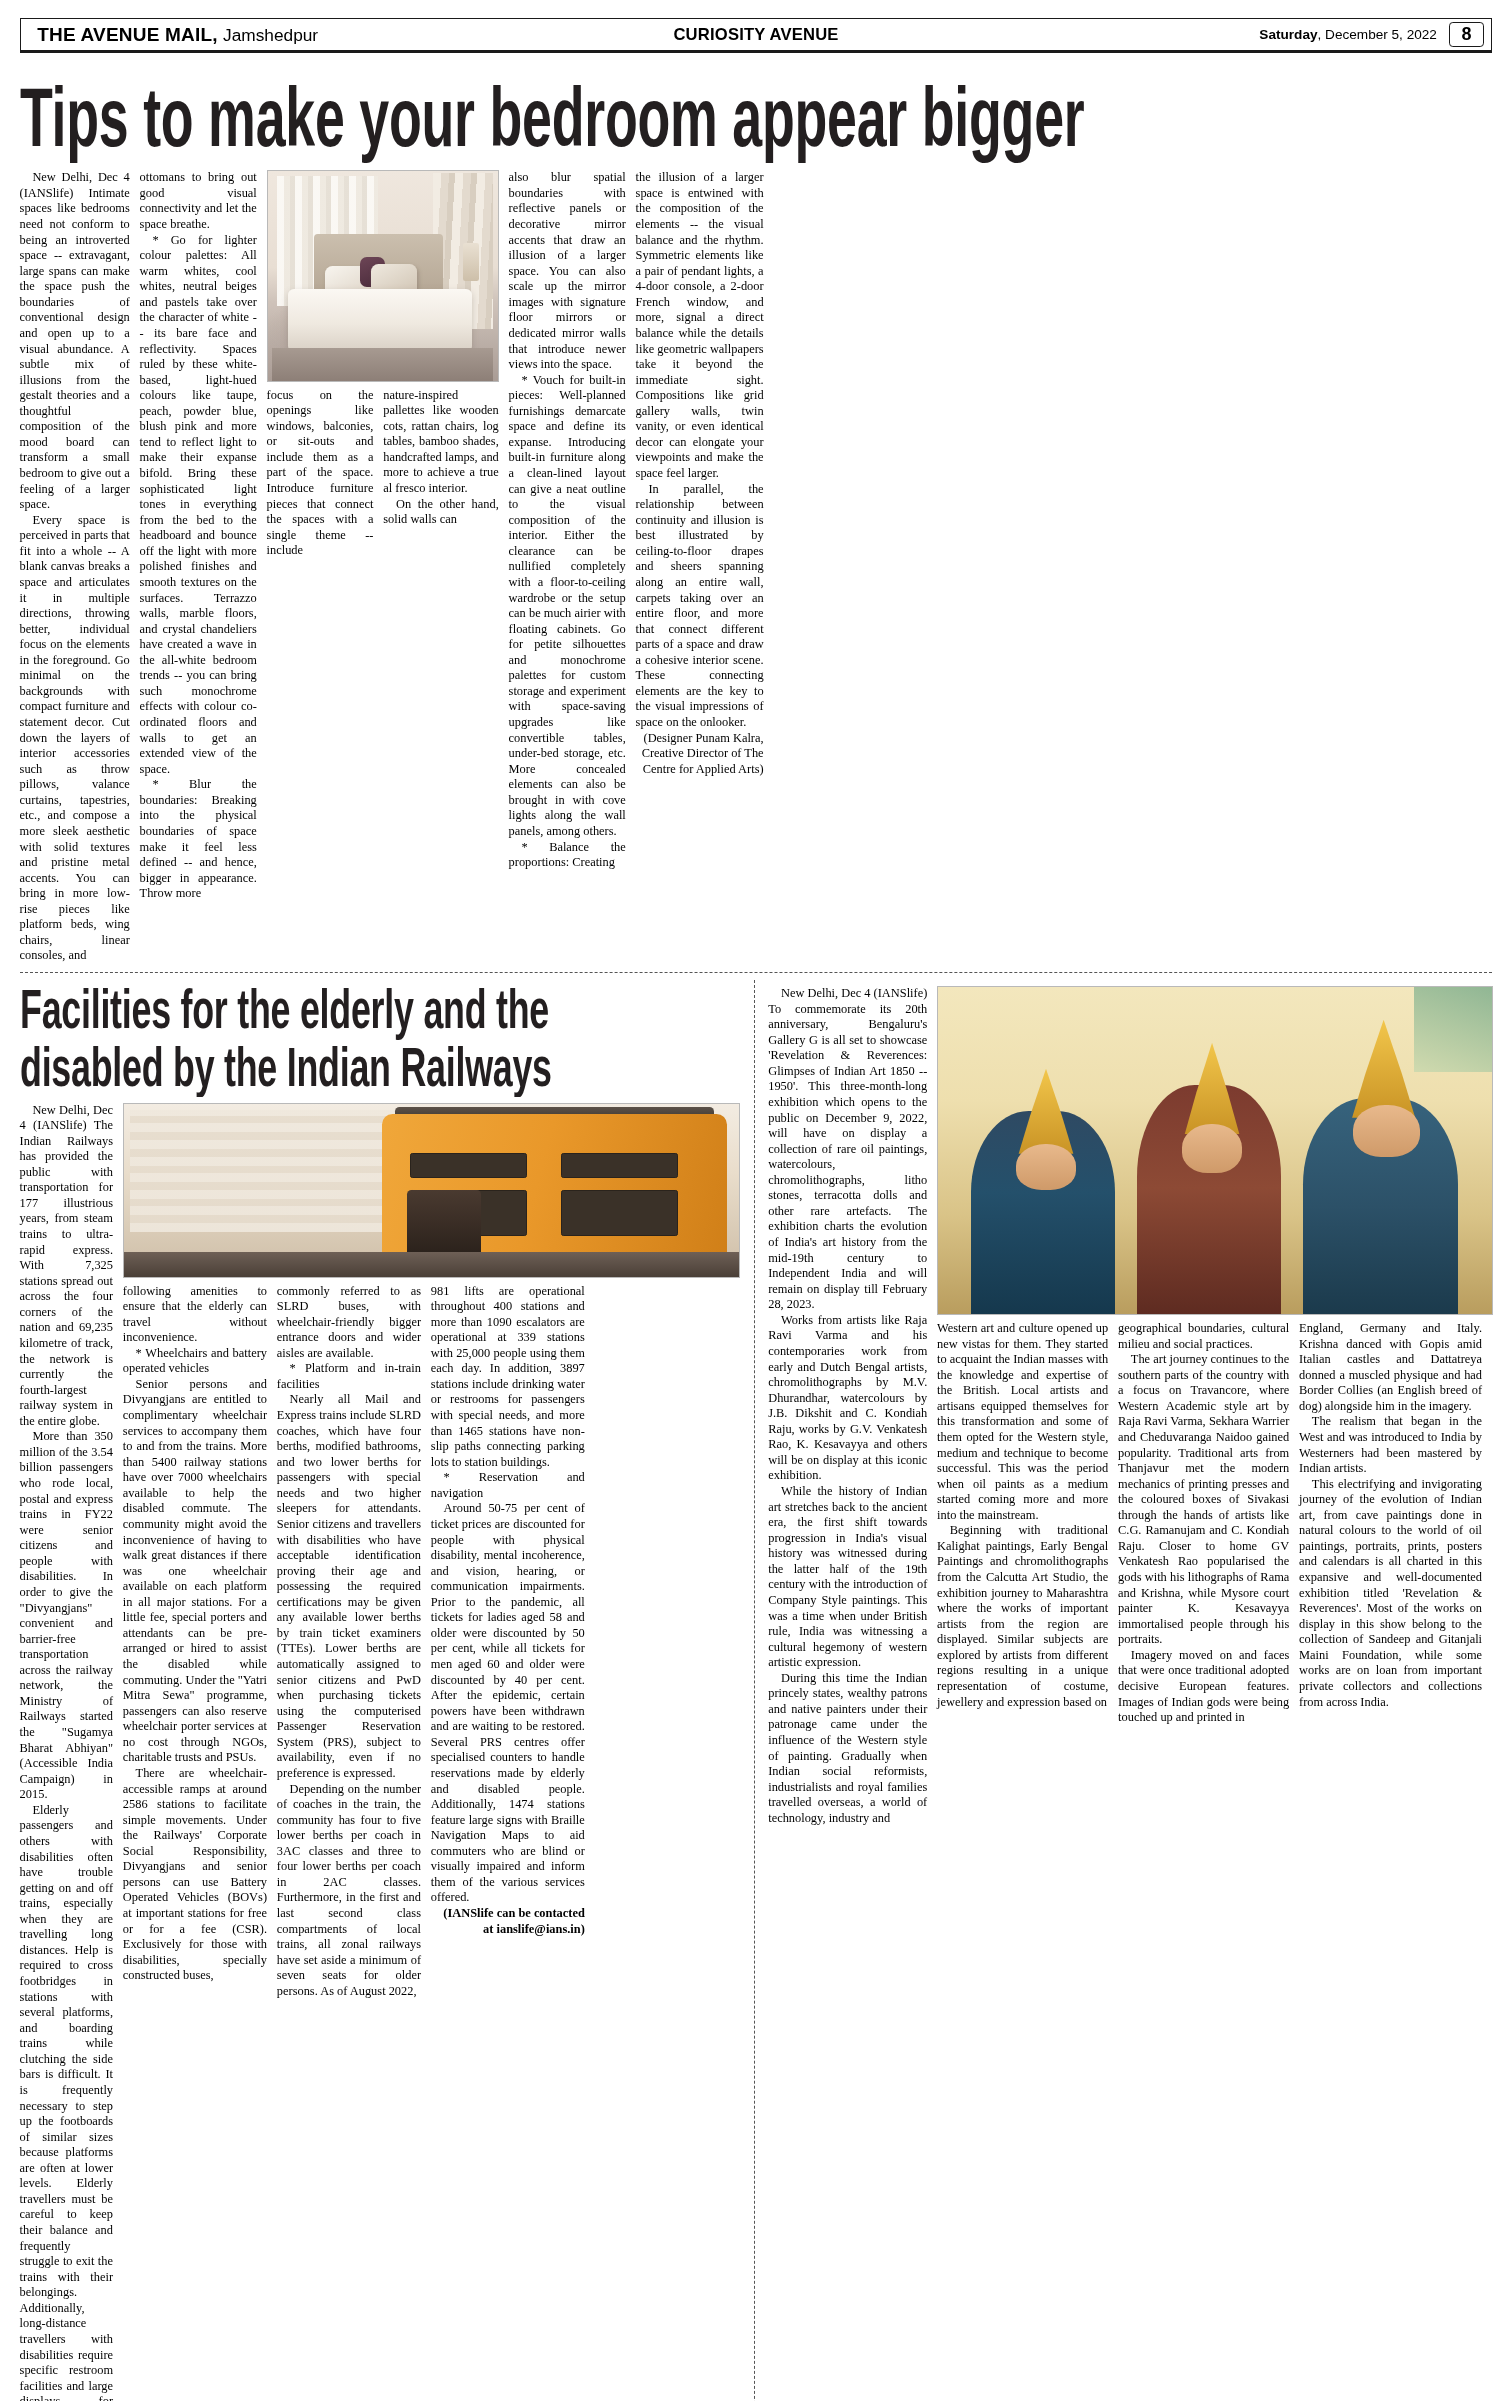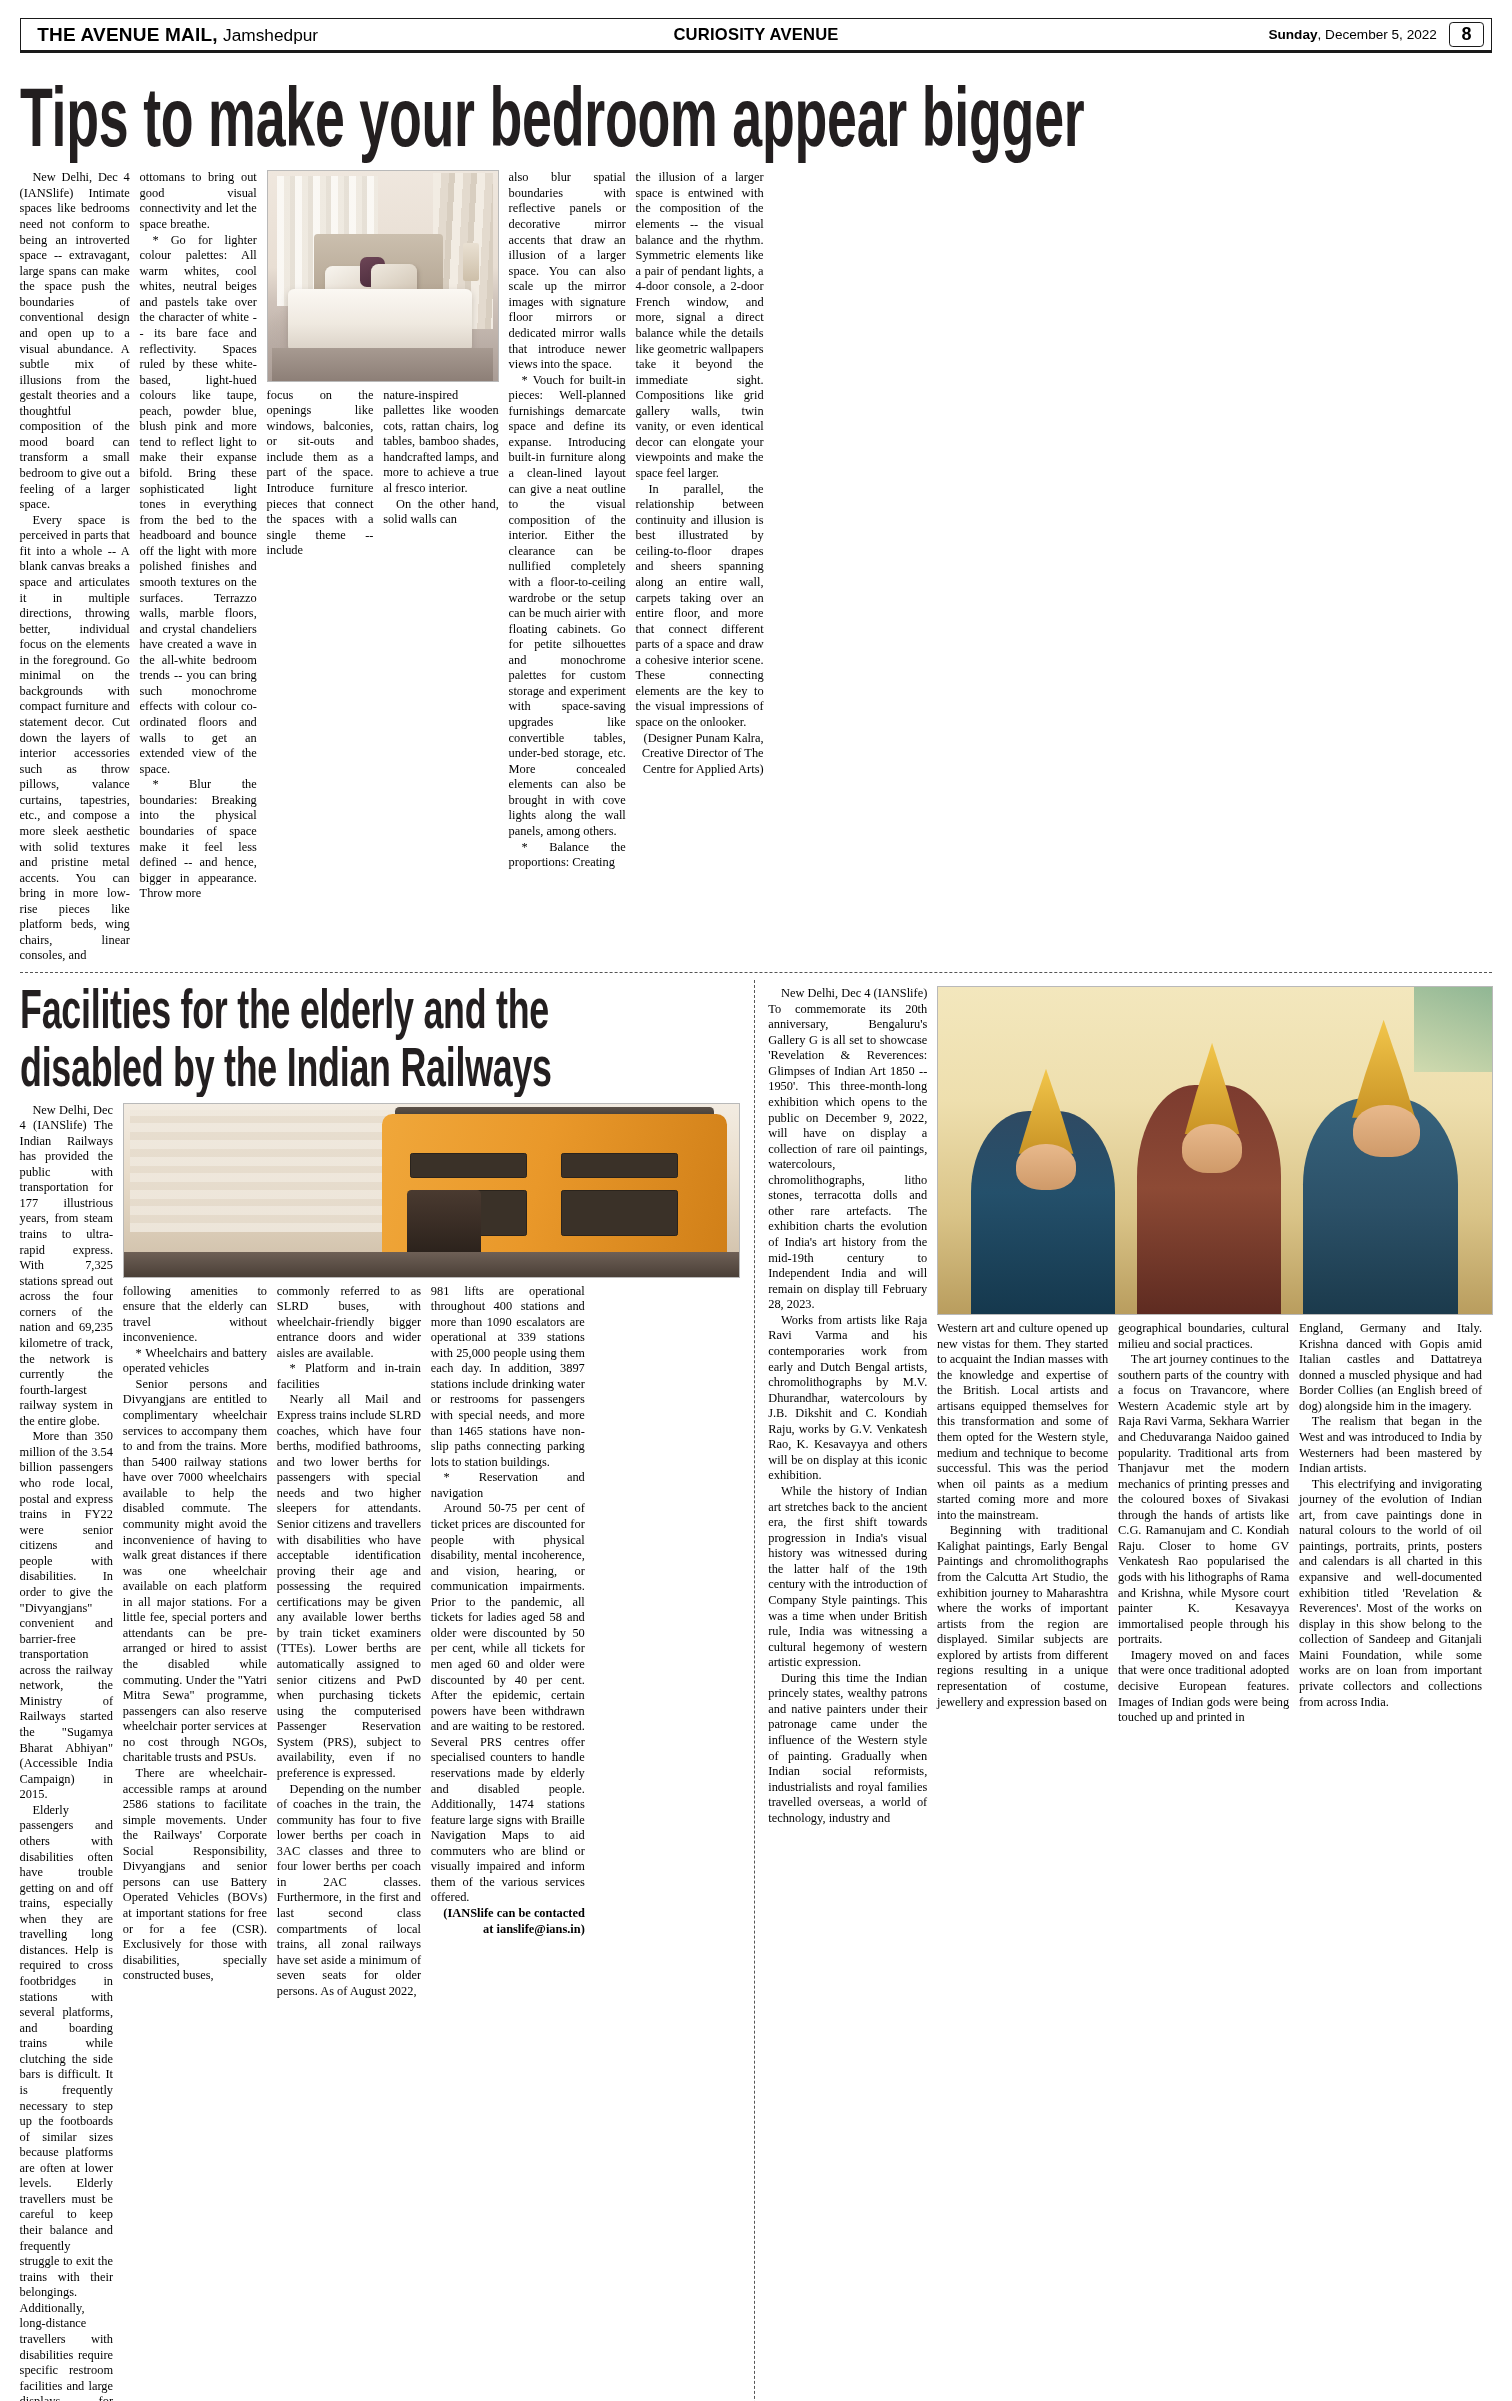--- a/index.html
+++ b/index.html
@@ -208,21 +208,21 @@
 
 <div class="page">
 
   <div class="masthead">
     <div class="mh-left">
       <span class="mh-paper">THE AVENUE MAIL,</span>
       <span class="mh-city">Jamshedpur</span>
     </div>
     <div class="mh-center">CURIOSITY AVENUE</div>
     <div class="mh-right">
-      <div class="mh-date"><b>Sunday</b><span>, December 5, 2022</span></div>
+      <div class="mh-date"><b>Saturday</b><span>, December 5, 2022</span></div>
       <div class="mh-pageno">8</div>
     </div>
   </div>
 
   <div class="hl-wrap">
     <div class="hl hl-lead">Tips to make your bedroom appear bigger</div>
   </div>
 
   <div class="cols" style="margin-top:4.5px;">
     <div class="col" style="width:120px;">

